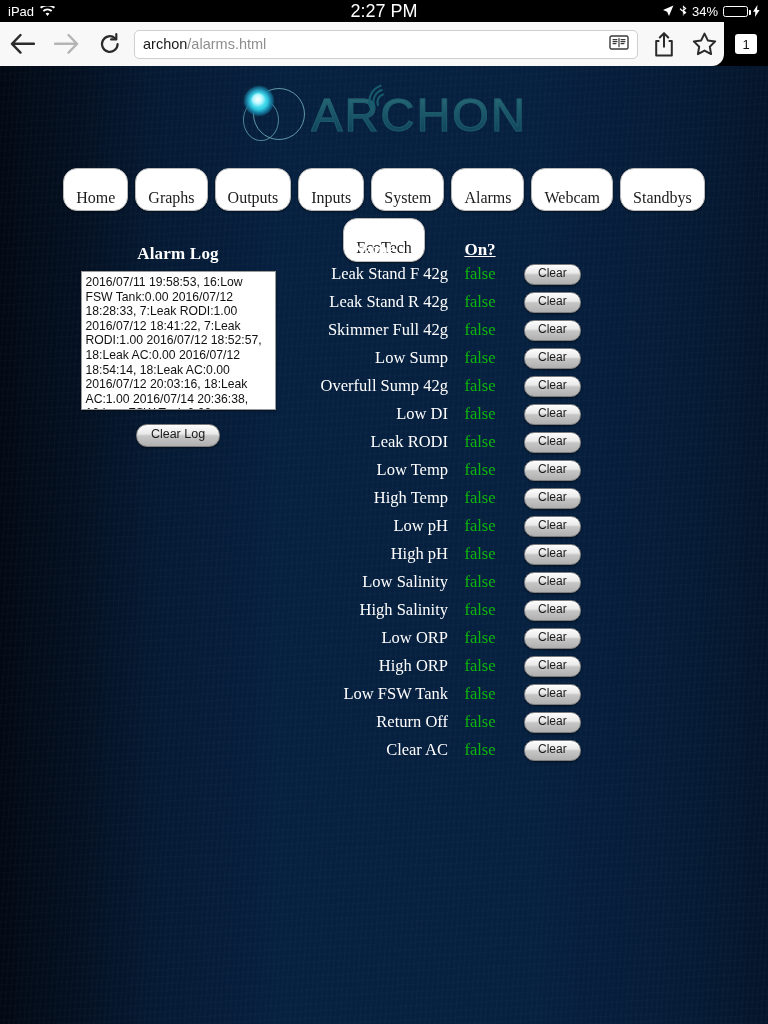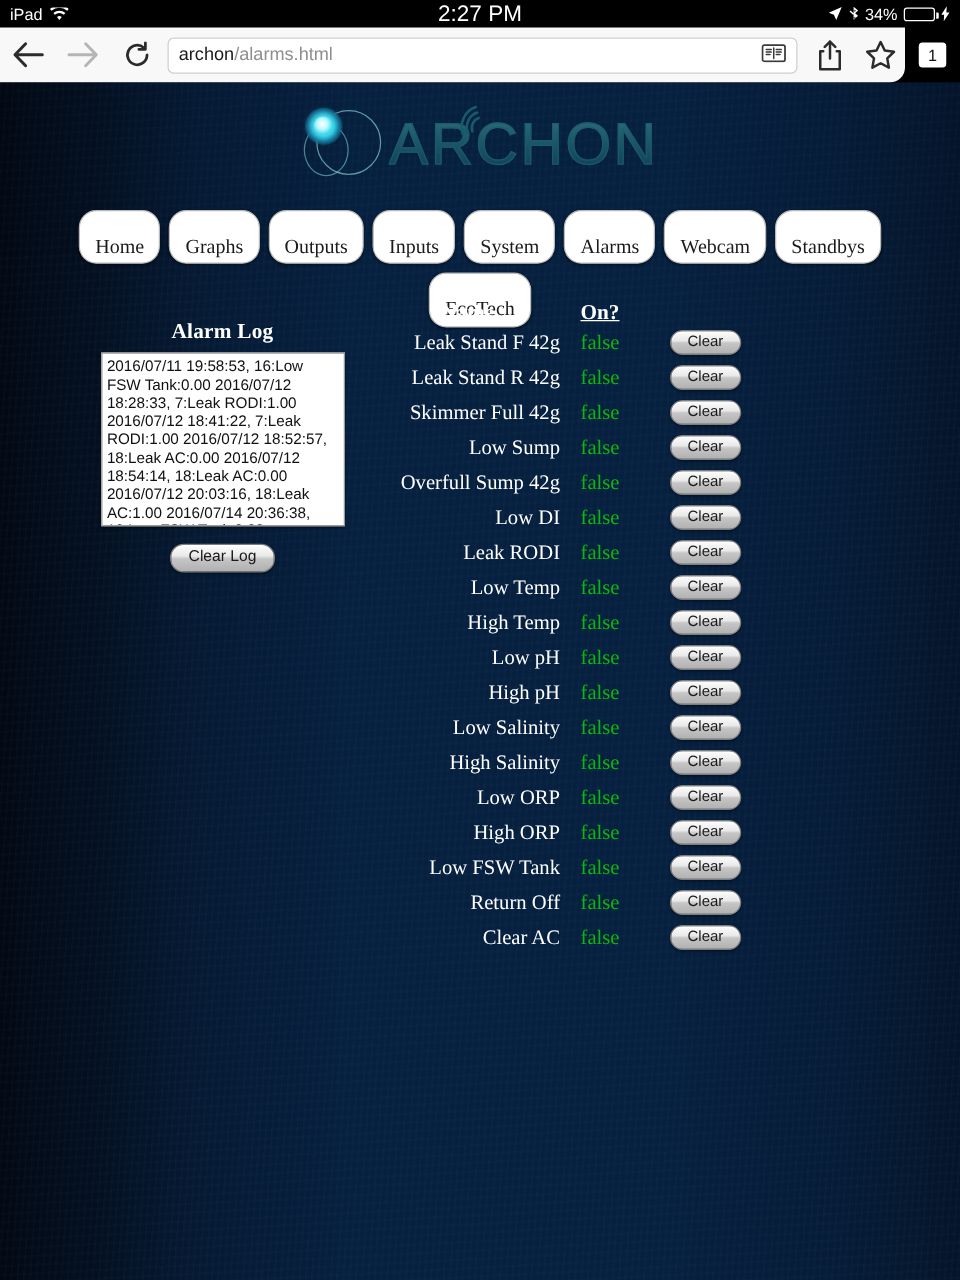--- a/index.html
+++ b/index.html
@@ -140,21 +140,21 @@
     padding:20px 12px 3px; font-size:16px; line-height:1.15;
     text-decoration:none; font-family:"Liberation Serif", serif;
     box-shadow:0 1px 2px rgba(0,0,0,.45);
   }
   .nav .row2{ width:100%; display:flex; justify-content:center; }
 
   
   .cols{ position:absolute; top:174px; left:0; width:768px; }
 
   
-  .logcol{ position:absolute; left:30px; top:15px; width:296px; text-align:center; }
+  .logcol{ position:absolute; left:30px; top:4px; width:296px; text-align:center; }
   .logtitle{
     color:#fff; font-size:17px; font-weight:bold; letter-spacing:.2px;
     margin-bottom:7px;
   }
   .logbox{
     width:195px; height:139px; margin:0 auto;
     background:#fff; border:1px solid #9a9a9a;
     text-align:left; padding:3px 4px;
     font-family:"Liberation Sans", sans-serif; font-size:12.2px; line-height:14.6px;
     color:#111; overflow:hidden;
@@ -177,21 +177,21 @@
   .hdr .h-on{ width:52px; text-align:center; margin-left:6px; }
   .arow{ display:flex; align-items:center; height:28px; }
   .a-name{
     width:148px; text-align:right; color:#fff; font-size:16.5px;
     white-space:nowrap;
   }
   .a-state{
     width:52px; text-align:center; color:#0cb70c; font-size:16.5px;
     margin-left:6px;
   }
-  .a-btn{ margin-left:14px;padding-left:16px; }
+  .a-btn{ margin-left:2px;padding-left:16px; }
   .a-btn .btn-gray{ padding:2px 13px 3px; font-size:12px; border-radius:10px; }
 </style>
 </head>
 <body>
 
 <div class="statusbar">
   <div class="sb-left">
     <span>iPad</span>
     <span class="wifi-ico">
       <svg width="15" height="11" viewBox="0 0 15 11">

